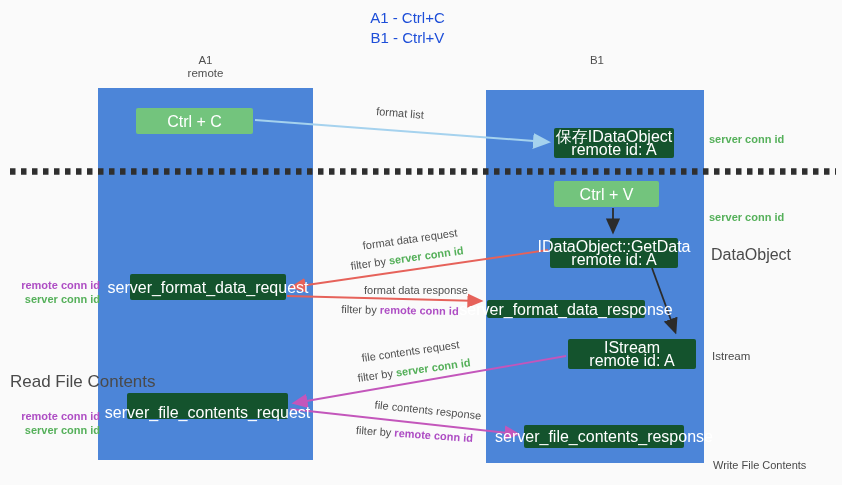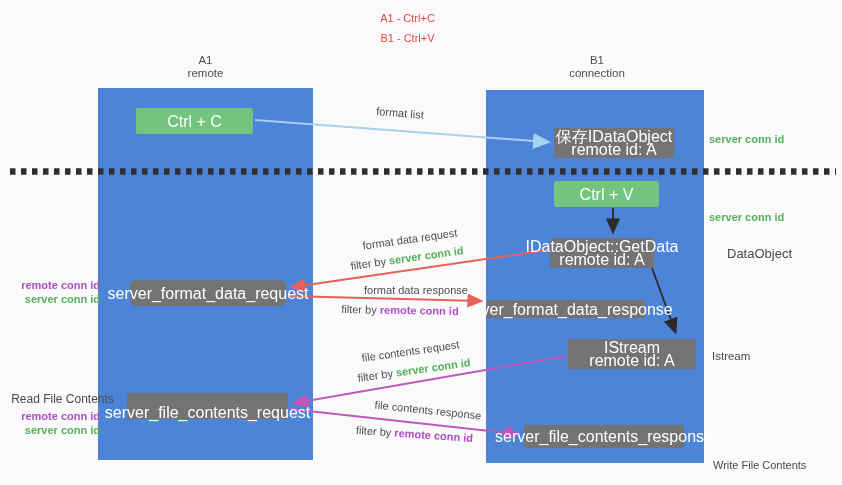--- a/index.html
+++ b/index.html
@@ -3,31 +3,31 @@
 <meta charset="utf-8">
 <style>
   html,body{margin:0;padding:0;background:#fafafa;}
   .canvas{
     position:relative;width:842px;height:485px;overflow:hidden;
     background:#fafafa;
     font-family:"Liberation Sans", sans-serif;
     color:#454545;
   }
   .abs{position:absolute;}
-  .title{left:300px;top:8px;width:215px;text-align:center;font-size:11px;color:#ef4444;line-height:20px;}
+  .title{left:300px;top:8px;width:215px;text-align:center;font-size:15px;color:#1d4ed8;line-height:20px;}
   .lane-header{width:215px;text-align:center;font-size:11.5px;color:#4f4f4f;line-height:13px;}
   .lane{background:#4c85d8;}
   .lane-left{left:98px;top:88px;width:215px;height:372px;}
   .lane-right{left:486px;top:90px;width:218px;height:373px;}
   .node{
     display:flex;align-items:center;justify-content:center;flex-direction:column;
     color:#ffffff;font-size:16px;text-align:center;line-height:13px;border-radius:2px;
   }
   .node-green{background:#73c47d;}
-  .node-orange{background:#737373;}
+  .node-orange{background:#14532d;}
   .alabel{font-size:11px;color:#4f4f4f;white-space:nowrap;text-align:center;}
   .sidelabel{font-size:11px;white-space:nowrap;}
   .green-t{color:#55b05a;font-weight:bold;}
   .purple-t{color:#ae4ec4;font-weight:bold;}
   .dark-t{color:#4a4a4a;}
   .r-align{text-align:right;}
   svg.overlay{position:absolute;left:0;top:0;pointer-events:none;}
 </style>
 </head>
 <body>
@@ -38,21 +38,20 @@
     <div>A1 - Ctrl+C</div>
     <div>B1 - Ctrl+V</div>
   </div>
 
   <div class="abs lane-header" style="left:98px;top:54px;text-align:center;">
     <div>A1</div>
     <div>remote</div>
   </div>
   <div class="abs lane-header" style="left:488px;top:54px;width:218px;">
     <div>B1</div>
-    <div>connection</div>
   </div>
 
   <div class="abs lane lane-left"></div>
   <div class="abs lane lane-right"></div>
 
   <svg class="overlay" width="842" height="485" viewBox="0 0 842 485">
     <defs>
       <marker id="m-blue" markerWidth="9" markerHeight="8" refX="7" refY="4" orient="auto">
         <path d="M0,0 L9,4 L0,8 z" fill="#a5d2ee"></path>
       </marker>
@@ -87,26 +86,26 @@
 
   <div class="abs node node-orange" style="left:554px;top:128px;width:120px;height:30px;">
     <span>保存IDataObject</span>
     <span>remote id: A</span>
   </div>
 
   <div class="abs node node-green" style="left:554px;top:181px;width:105px;height:26px;">
     <span>Ctrl + V</span>
   </div>
 
-  <div class="abs node node-orange" style="left:550px;top:238px;width:104px;height:30px;">
+  <div class="abs node node-orange" style="left:550px;top:238px;width:128px;height:30px;">
     <span>IDataObject::GetData</span>
     <span>remote id: A</span>
   </div>
 
-  <div class="abs node node-orange" style="left:130px;top:280px;width:156px;height:26px;border-radius:6px;">
+  <div class="abs node node-orange" style="left:130px;top:274px;width:156px;height:26px;">
     <span>server_format_data_request</span>
   </div>
 
   <div class="abs node node-orange" style="left:487px;top:300px;width:158px;height:18px;">
     <span>server_format_data_response</span>
   </div>
 
   <div class="abs node node-orange" style="left:568px;top:339px;width:128px;height:30px;">
     <span>IStream</span>
     <span>remote id: A</span>
@@ -151,24 +150,24 @@
   <div class="abs alabel" style="left:372px;top:404px;width:112px;transform:rotate(6deg);">
     <span>file contents response</span>
   </div>
   <div class="abs alabel" style="left:352px;top:428px;width:125px;transform:rotate(4deg);">
     <span>filter by</span>
     <span class="purple-t">remote conn id</span>
   </div>
 
   <div class="abs sidelabel green-t" style="left:709px;top:133px;">server conn id</div>
   <div class="abs sidelabel green-t" style="left:709px;top:211px;">server conn id</div>
-  <div class="abs sidelabel dark-t" style="left:711px;top:246px;font-size:13px;margin-left:16px;">DataObject</div>
+  <div class="abs sidelabel dark-t" style="left:711px;top:246px;font-size:16px;">DataObject</div>
   <div class="abs sidelabel dark-t" style="left:712px;top:350px;font-size:11.5px;">Istream</div>
   <div class="abs sidelabel dark-t" style="left:713px;top:432px;font-size:11px;margin-top:27px;">Write File Contents</div>
 
   <div class="abs sidelabel purple-t r-align" style="left:10px;top:279px;width:90px;">remote conn id</div>
   <div class="abs sidelabel green-t r-align" style="left:10px;top:293px;width:90px;">server conn id</div>
 
-  <div class="abs sidelabel dark-t r-align" style="left:10px;top:392px;width:105px;font-size:12px;text-align:center;">Read File Contents</div>
+  <div class="abs sidelabel dark-t r-align" style="left:10px;top:372px;width:105px;font-size:17px;text-align:center;">Read File Contents</div>
   <div class="abs sidelabel purple-t r-align" style="left:10px;top:410px;width:90px;">remote conn id</div>
   <div class="abs sidelabel green-t r-align" style="left:10px;top:424px;width:90px;">server conn id</div>
 
 </div>
 
 </body></html>

